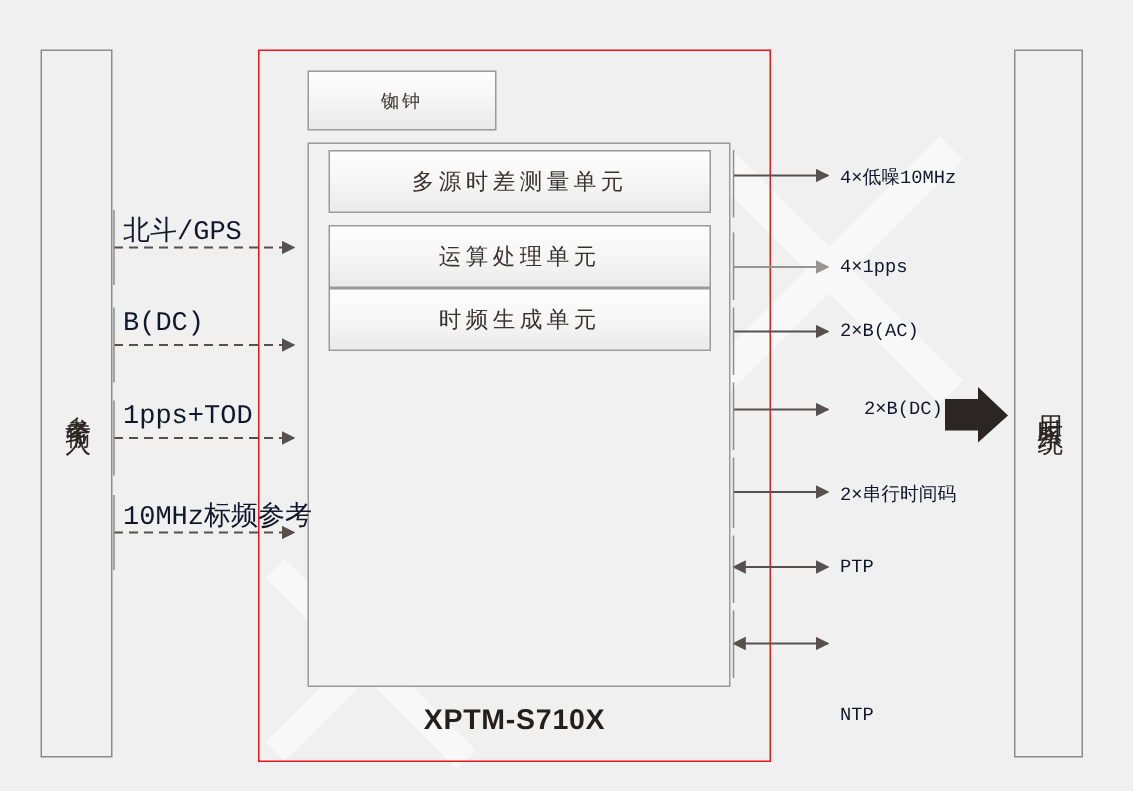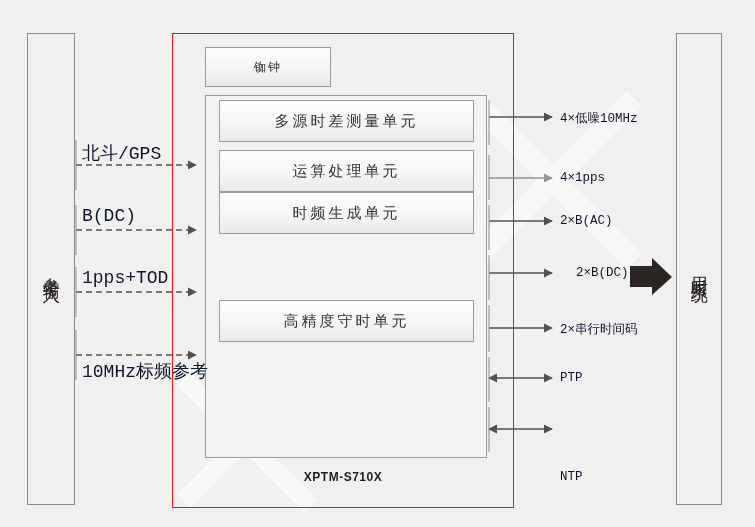--- a/index.html
+++ b/index.html
@@ -109,21 +109,21 @@
     z-index: 4;
     font-family: "DejaVu Sans", "Liberation Sans", sans-serif;
   }
 
   
   #product-name {
     position: absolute;
     left: 172px; top: 470px;
     width: 342px;
     text-align: center;
-    font-size: 12px;
+    font-size: 19px;
     font-weight: bold;
     color: #231f1d;
     letter-spacing: 0.5px;
     z-index: 5;
   }
 
   
   #wires {
     position: absolute;
     inset: 0;
@@ -182,23 +182,20 @@
   <div id="module-container">
     <div class="module" style="top:4px">
       <span>多源时差测量单元</span>
     </div>
     <div class="module" style="top:54px">
       <span>运算处理单元</span>
     </div>
     <div class="module" style="top:96px">
       <span>时频生成单元</span>
     </div>
-    <div class="module" style="top:204px">
-      <span>高精度守时单元</span>
-    </div>
   </div>
 
   <div id="product-name">XPTM-S710X</div>
 
   <svg id="wires" width="755" height="527" viewBox="0 0 755 527">
     <defs>
       <marker id="ah" viewBox="0 0 10 10" refX="9" refY="5" markerWidth="7" markerHeight="7" orient="auto-start-reverse">
         <path d="M 0 0 L 10 5 L 0 10 z" fill="#58504d"></path>
       </marker>
       <marker id="ahl" viewBox="0 0 10 10" refX="9" refY="5" markerWidth="7" markerHeight="7" orient="auto-start-reverse">
@@ -241,21 +238,21 @@
       <path d="M 489 357 L 489 402"></path>
       <path d="M 489 407 L 489 452"></path>
     </g>
 
     <path d="M 630 266 L 652 266 L 652 258 L 672 277 L 652 295 L 652 287 L 630 287 Z" fill="#2b2523"></path>
   </svg>
 
   <div class="sig-label in-label" style="left:82px;  top:141px;">北斗/GPS</div>
   <div class="sig-label in-label" style="left:82px;  top:206px;">B(DC)</div>
   <div class="sig-label in-label" style="left:82px;  top:268px;">1pps+TOD</div>
-  <div class="sig-label in-label" style="left:82px;  top:331px;margin-top:28px;">10MHz标频参考</div>
+  <div class="sig-label in-label" style="left:82px;  top:331px;">10MHz标频参考</div>
 
   <div class="sig-label out-label" style="left:560px; top:110px;">4×低噪10MHz</div>
   <div class="sig-label out-label" style="left:560px; top:171px;">4×1pps</div>
   <div class="sig-label out-label" style="left:560px; top:214px;">2×B(AC)</div>
   <div class="sig-label out-label" style="left:560px; top:266px;margin-left:16px;">2×B(DC)</div>
   <div class="sig-label out-label" style="left:560px; top:321px;">2×串行时间码</div>
   <div class="sig-label out-label" style="left:560px; top:371px;">PTP</div>
   <div class="sig-label out-label" style="left:560px; top:422px;margin-top:48px;">NTP</div>
 
 </div>

